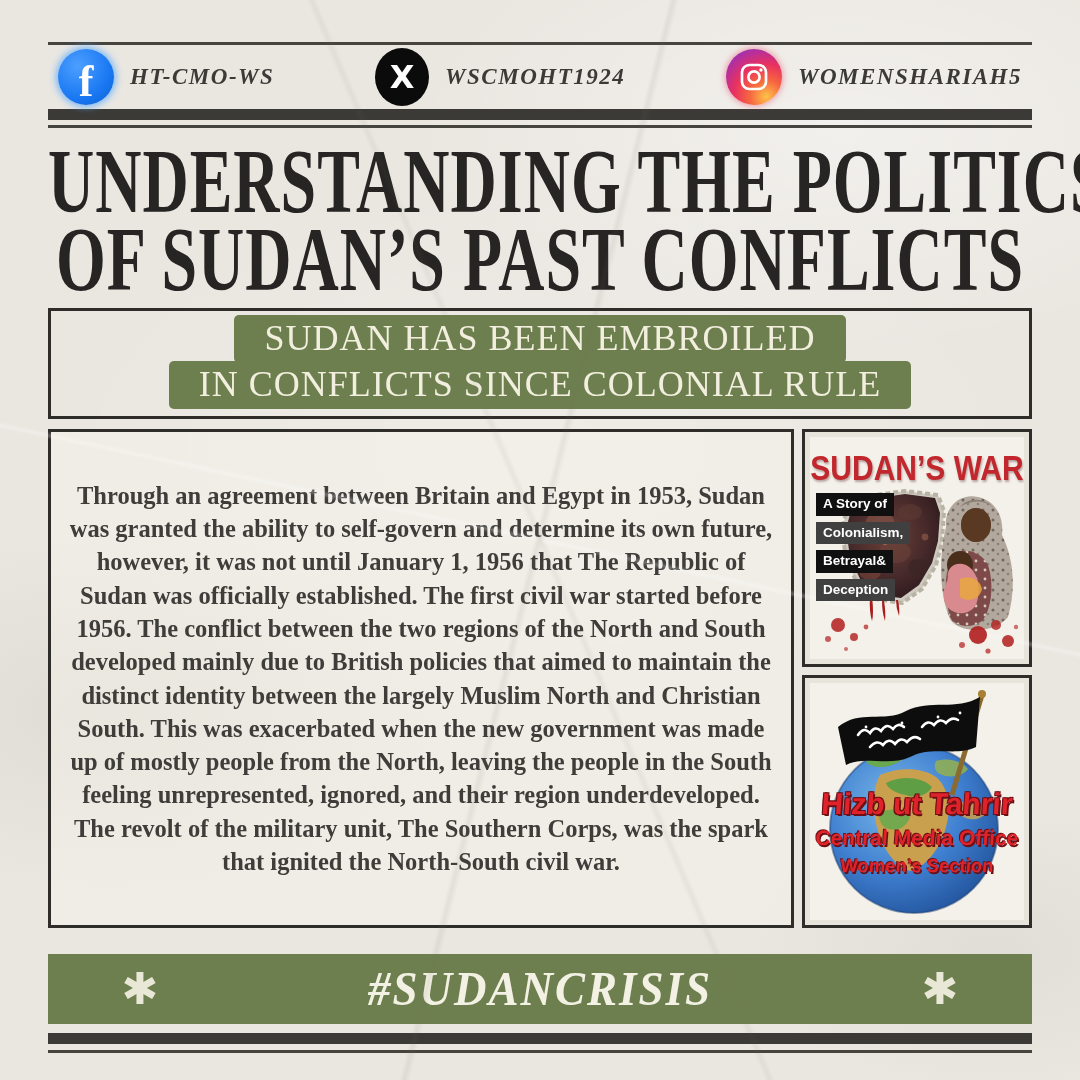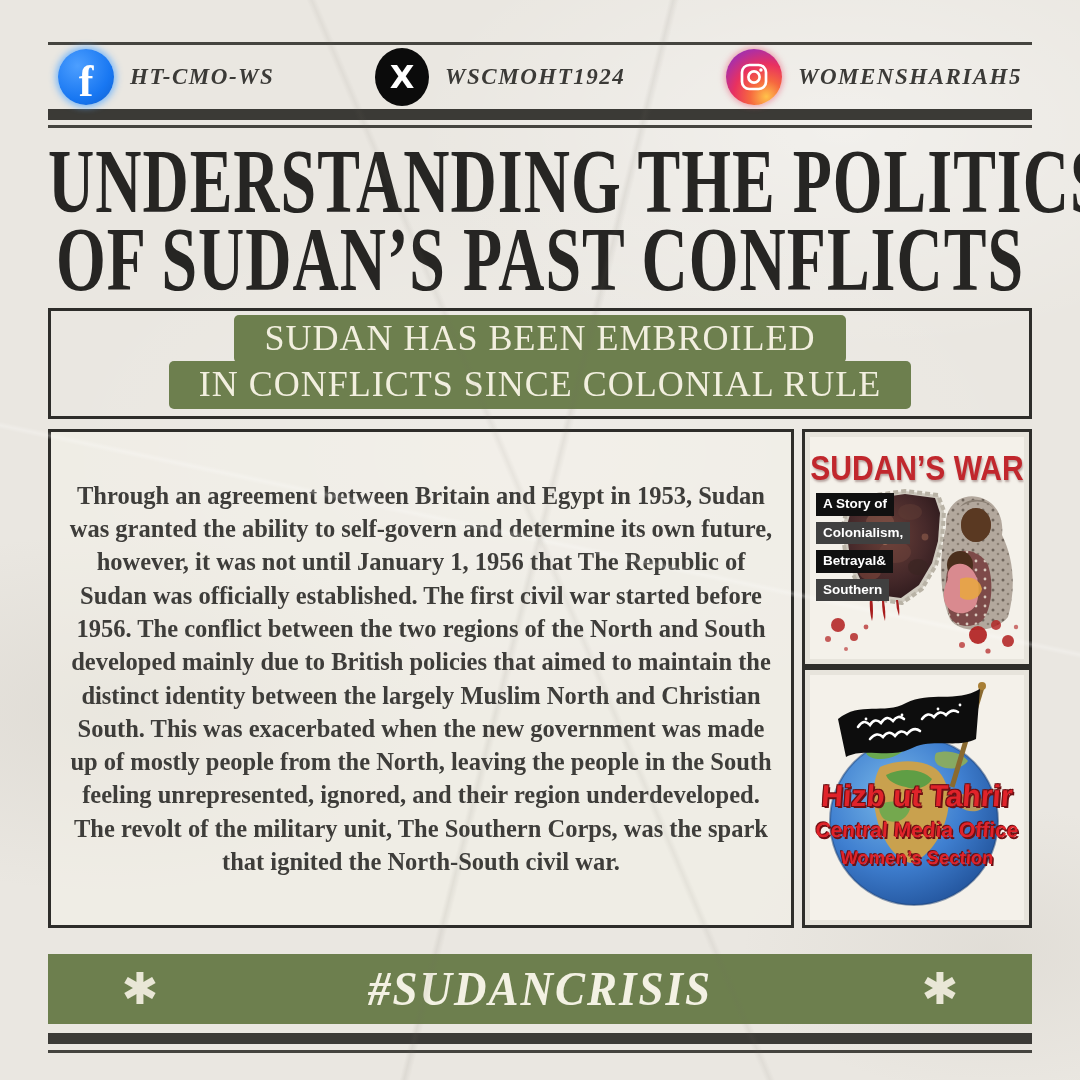--- a/index.html
+++ b/index.html
@@ -87,21 +87,21 @@
   
   .content-row{display:flex;gap:8px;margin-top:10px;height:499px;}
   .article-box{
     flex:1;border:3px solid #2e2d2a;background:rgba(246,243,236,.45);
     padding:10px 14px;display:flex;align-items:center;overflow:hidden;
   }
   .article-text{
     margin:0;font-weight:bold;font-size:24.5px;line-height:1.36;
     text-align:center;color:#3e3d3a;width:100%;
   }
-  .side-col{width:230px;display:flex;flex-direction:column;}
+  .side-col{width:230px;display:flex;flex-direction:column;gap:8px;}
   .side-box{border:3px solid #2e2d2a;background:#e7e4dc;padding:5px;box-sizing:border-box;}
   .poster-box{height:238px;}
   .logo-box{flex:1;}
   .art-frame{position:relative;width:100%;height:100%;background:#f4f1ea;overflow:hidden;}
 
   
   .poster-title{
     position:relative;z-index:3;margin-top:14px;text-align:center;
     font-family:"Liberation Sans",sans-serif;font-weight:bold;font-size:30px;
     color:#c1272d;transform:scale(1.0,1.18);letter-spacing:0;
@@ -206,21 +206,21 @@
 
       <div class="side-col">
 
         <div class="side-box poster-box">
           <div class="art-frame">
             <div class="poster-title">SUDAN’S WAR</div>
             <div class="poster-labels">
               <span class="chip dark">A Story of</span>
               <span class="chip red">Colonialism,</span>
               <span class="chip dark">Betrayal&amp;</span>
-              <span class="chip red">Southern</span>
+              <span class="chip red">Deception</span>
             </div>
             <svg class="poster-art" width="214" height="192" viewBox="0 0 214 192" aria-hidden="true">
               <defs>
                 <radialGradient id="mapfill" cx="45%" cy="40%" r="75%">
                   <stop offset="0%" stop-color="#6a4038"></stop>
                   <stop offset="55%" stop-color="#46292a"></stop>
                   <stop offset="100%" stop-color="#241417"></stop>
                 </radialGradient>
                 <pattern id="scarf" width="10" height="10" patternUnits="userSpaceOnUse">
                   <rect width="10" height="10" fill="#b3a89d"></rect>

